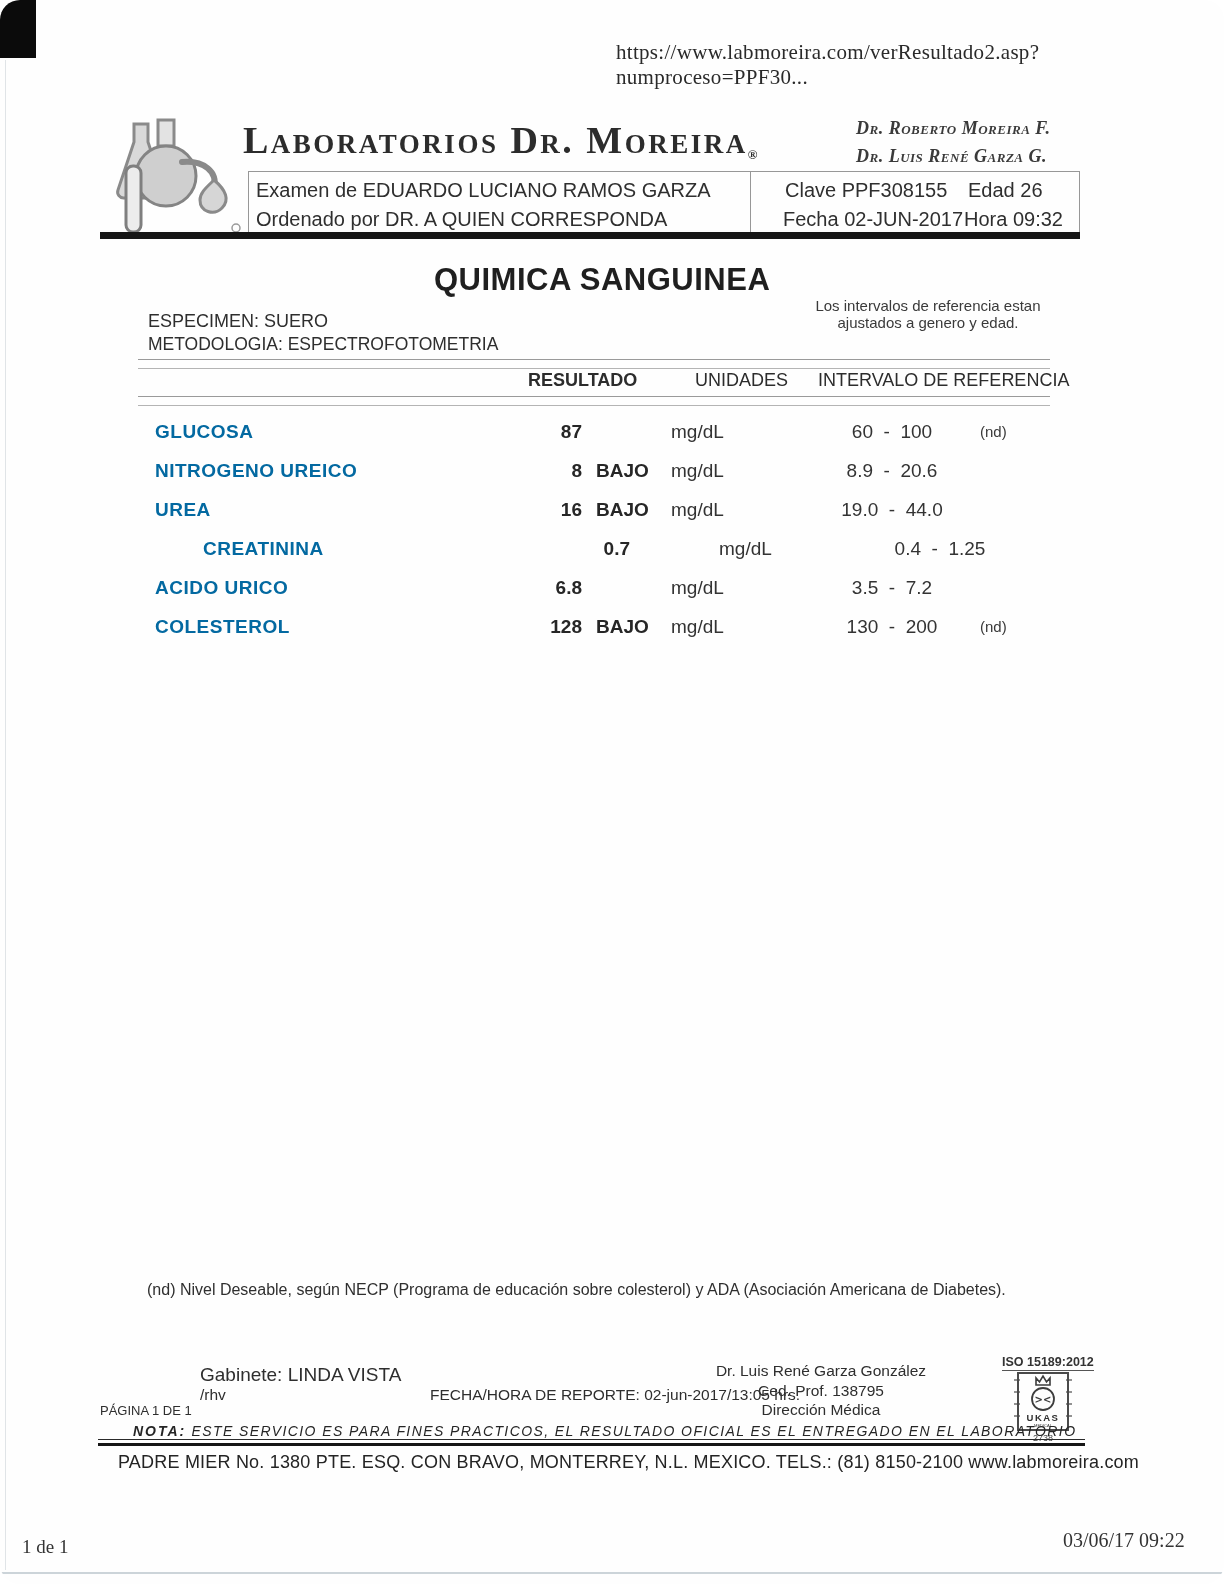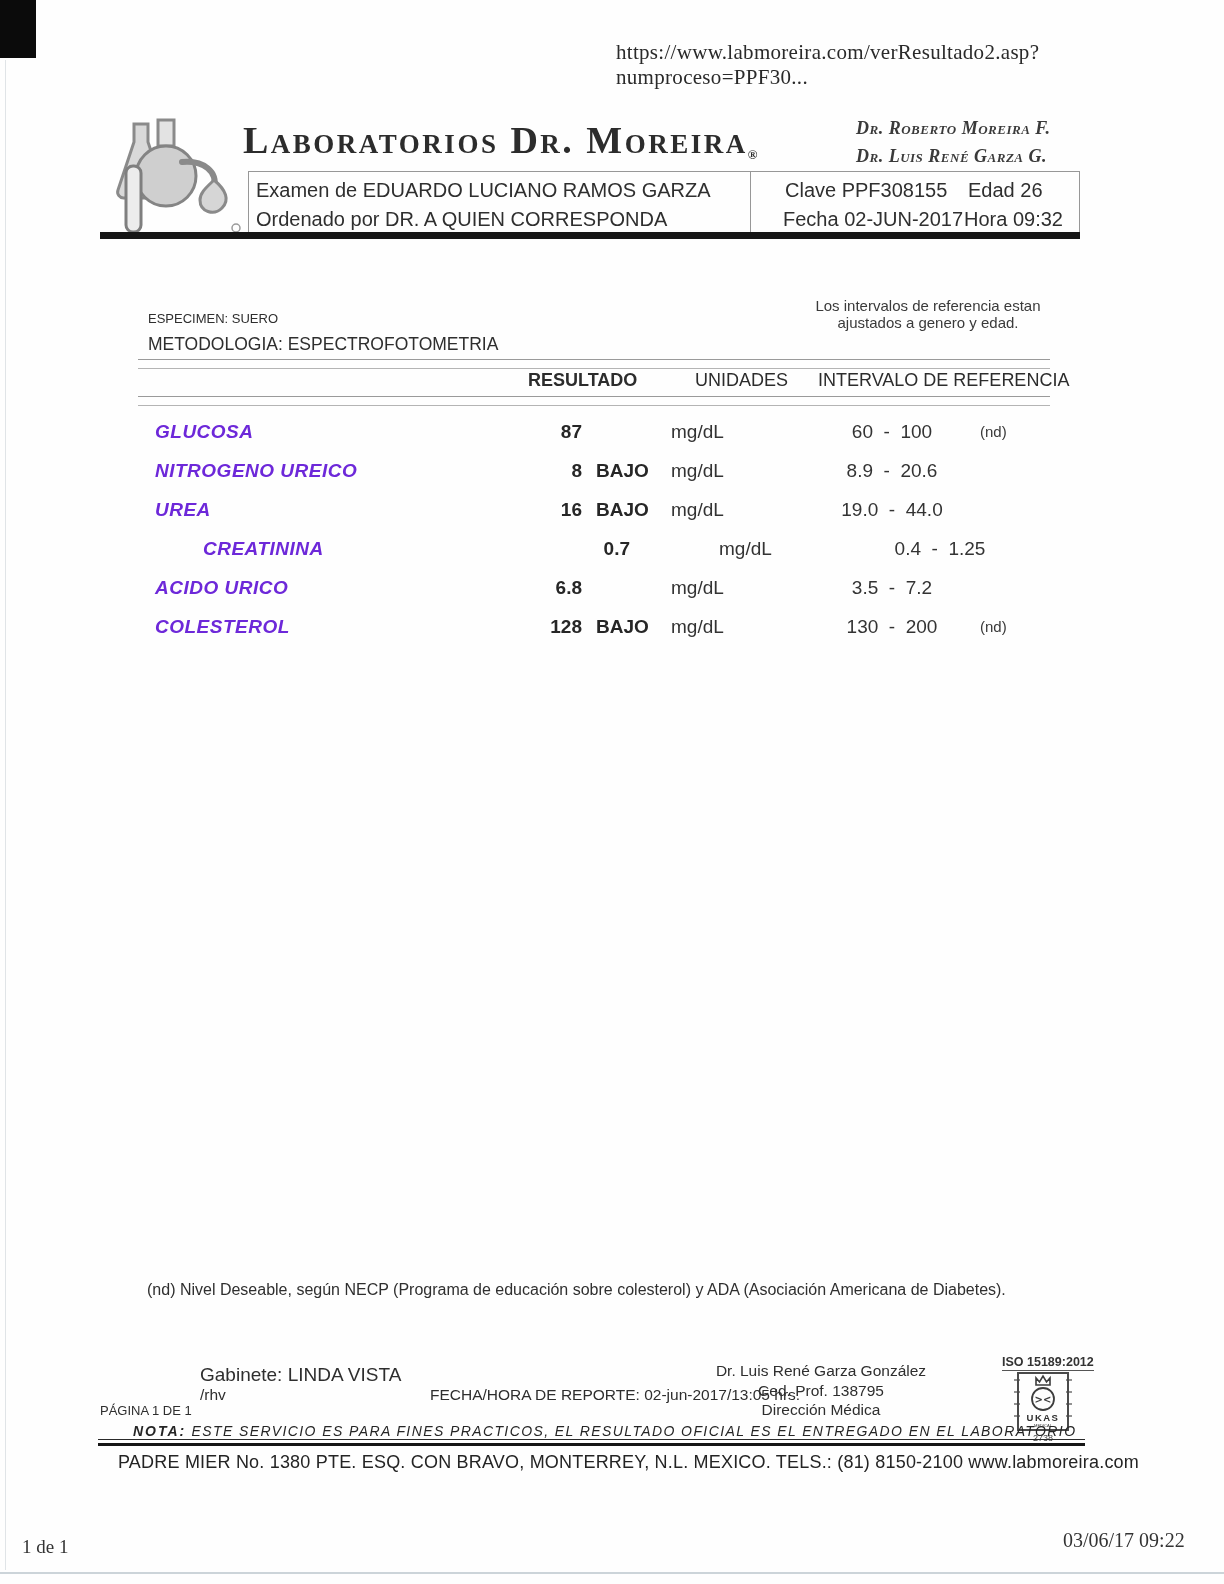--- a/index.html
+++ b/index.html
@@ -1,18 +1,18 @@
 <!DOCTYPE html>
 <html><head>
 <meta charset="utf-8">
 <style>
   html,body{margin:0;padding:0;background:#ffffff;}
   .page{
     position:relative;width:1224px;height:1584px;background:#fefefe;
-    font-family:"Liberation Sans",sans-serif;color:#2e2e2e;overflow:hidden;
+    font-family:"Liberation Sans",sans-serif;color:#2e2e2e;overflow:hidden;border-radius:20px;
   }
   .abs{position:absolute;}
   
   .corner-mark{left:0;top:0;width:36px;height:58px;background:#0b0b0b;}
   .edge-left{left:5px;top:60px;width:1px;height:1510px;background:#e0e4e7;}
   .edge-bottom{left:0;top:1572px;width:1224px;height:2px;background:#ccd4d9;}
   
   .url{left:616px;top:40px;font-family:"Liberation Serif",serif;font-size:21px;color:#2a2a2a;letter-spacing:.3px;}
   
   .labname{left:243px;top:118px;font-family:"Liberation Serif",serif;font-weight:bold;
@@ -20,30 +20,30 @@
   .labname .reg{font-size:13px;vertical-align:-6px;letter-spacing:0;}
   .doctors{left:856px;top:114px;font-family:"Liberation Serif",serif;font-style:italic;font-weight:bold;
     font-variant:small-caps;font-size:18px;line-height:28px;color:#3a3a3a;letter-spacing:.5px;}
   .patient-box{left:248px;top:171px;width:830px;height:61px;border:1.5px solid #979797;}
   .patient-divider{left:750px;top:171px;width:1px;height:61px;background:#979797;}
   .ptext{font-size:20px;color:#2f2f2f;}
   .black-bar{left:100px;top:232px;width:980px;height:7px;background:#161616;}
   
   .title{left:434px;top:262px;font-size:31px;font-weight:bold;letter-spacing:.5px;color:#1f1f1f;}
   .refnote{left:788px;top:297px;width:280px;text-align:center;font-size:15px;line-height:17px;color:#3a3a3a;}
-  .specimen{left:148px;top:311px;font-size:13px;}
+  .specimen{left:148px;top:311px;font-size:18px;}
   .methodology{left:148px;top:334px;font-size:17.5px;}
   
   .rule{left:138px;width:912px;height:8px;border-top:1px solid #9a9a9a;border-bottom:1px solid #b4b4b4;}
   .rule1{top:359px;} .rule2{top:396px;}
   .thead{top:370px;font-size:18px;color:#2c2c2c;margin-left:31px;}
   .th-res{left:497px;font-weight:bold;} .th-uni{left:664px;} .th-int{left:787px;}
   
   .row{left:0;width:1224px;height:24px;font-size:19px;}
-  .rname{position:absolute;left:155px;font-style:italic;font-weight:bold;letter-spacing:.5px;color:#6d28d9;}
+  .rname{position:absolute;left:155px;font-weight:bold;letter-spacing:.5px;color:#0369a1;}
   .rres{position:absolute;left:470px;width:112px;text-align:right;font-weight:bold;color:#262626;}
   .rflag{position:absolute;left:596px;font-weight:bold;color:#262626;}
   .runits{position:absolute;left:671px;color:#333;}
   .rrange{position:absolute;left:778px;width:228px;text-align:center;white-space:pre;color:#333;}
   .rnote{position:absolute;left:980px;top:2px;font-size:15px;color:#3a3a3a;}
   .footnote{left:147px;top:1281px;font-size:16px;color:#2f2f2f;}
   
   .f-gab{left:200px;top:1364px;font-size:19px;}
   .f-rhv{left:200px;top:1386px;font-size:15.5px;}
   .f-rep{left:430px;top:1386px;font-size:15.5px;}
@@ -98,20 +98,21 @@
   <div class="abs patient-box"></div>
   <div class="abs patient-divider"></div>
   <div class="abs ptext" style="left:256px;top:179px;">Examen de EDUARDO LUCIANO RAMOS GARZA</div>
   <div class="abs ptext" style="left:256px;top:208px;">Ordenado por DR. A QUIEN CORRESPONDA</div>
   <div class="abs ptext" style="left:785px;top:179px;">Clave PPF308155</div>
   <div class="abs ptext" style="left:783px;top:208px;">Fecha 02-JUN-2017</div>
   <div class="abs ptext" style="left:968px;top:179px;">Edad 26</div>
   <div class="abs ptext" style="left:964px;top:208px;">Hora 09:32</div>
   <div class="abs black-bar"></div>
 
+  <div class="abs title">QUIMICA SANGUINEA</div>
   <div class="abs refnote">
     <div>Los intervalos de referencia estan</div>
     <div>ajustados a genero y edad.</div>
   </div>
   <div class="abs specimen">ESPECIMEN: SUERO</div>
   <div class="abs methodology">METODOLOGIA: ESPECTROFOTOMETRIA</div>
 
   <div class="abs rule rule1"></div>
   <div class="abs thead th-res">RESULTADO</div>
   <div class="abs thead th-uni">UNIDADES</div>

